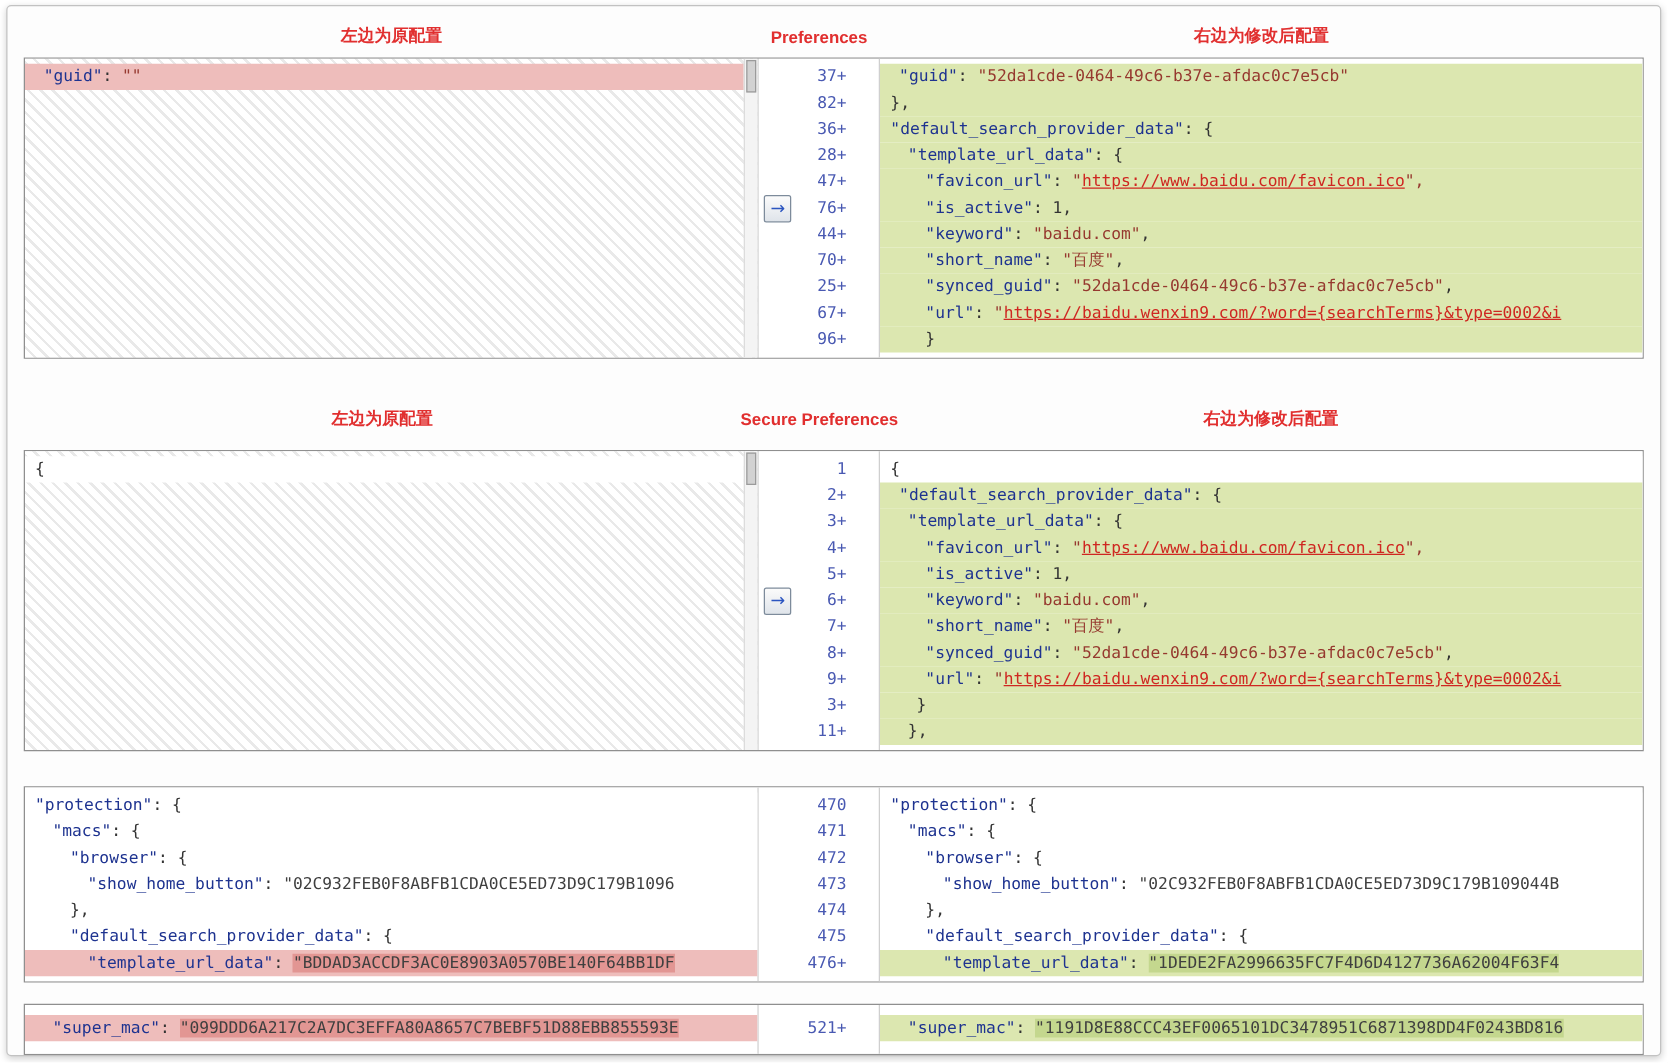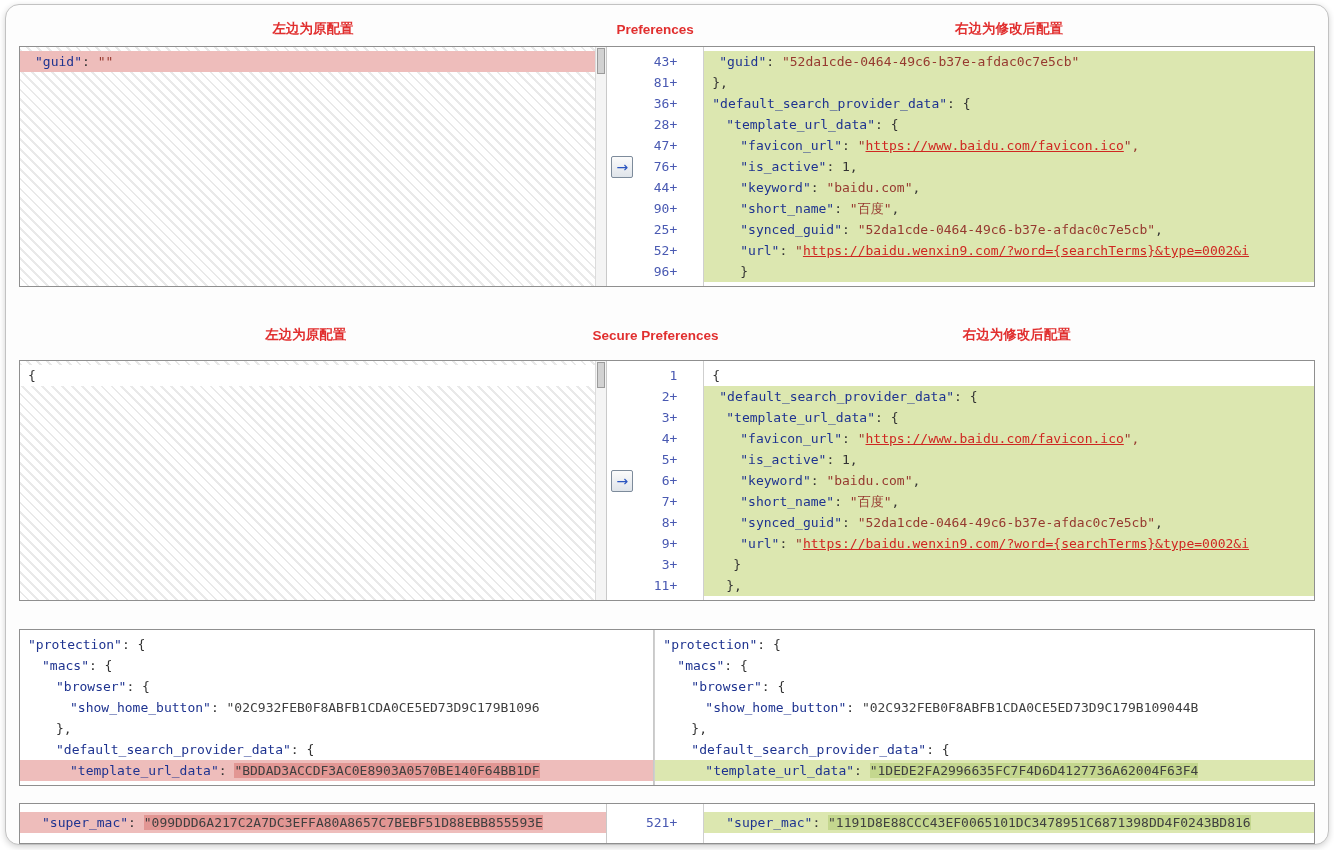--- a/index.html
+++ b/index.html
@@ -8,21 +8,21 @@
     width: 1334px; height: 850px;
     background: #ffffff;
     font-family: "Liberation Sans", sans-serif;
     overflow: hidden;
   }
   .frame {
     position: relative;
     margin: 4px auto 0;
     width: 1324px; height: 841px;
     border: 1px solid #c2c2c2;
-    border-radius: 14px;
+    border-radius: 4px;
     background: #fdfdfd;
     box-shadow: 0 2px 6px rgba(0,0,0,.18);
     padding: 6px 13px;
   }
   
   .hdr-row { display: flex; align-items: center; height: 20px; }
   .hdr {
     color: var(--hdr-red, #e12f2f);
     font-weight: bold; font-size: 13.5px;
     text-align: center; white-space: nowrap;
@@ -115,30 +115,30 @@
         <div class="lines">
             <div class="line bg-rem" style="padding-left: 15px;"><span class="tk-k">"guid"</span><span class="tk-p">: </span><span class="tk-s">""</span></div>
           </div>
         <div class="vscroll">
           <div class="vthumb"></div>
         </div>
       </div>
       <div class="gutter">
         <button class="merge-btn">→</button>
         <div class="glines">
-            <div class="gline">43+</div>
-            <div class="gline">81+</div>
+            <div class="gline">37+</div>
+            <div class="gline">82+</div>
             <div class="gline">36+</div>
             <div class="gline">28+</div>
             <div class="gline">47+</div>
             <div class="gline">76+</div>
             <div class="gline">44+</div>
-            <div class="gline">90+</div>
+            <div class="gline">70+</div>
             <div class="gline">25+</div>
-            <div class="gline">52+</div>
+            <div class="gline">67+</div>
             <div class="gline">96+</div>
           </div>
       </div>
       <div class="pane pane-right">
         <div class="lines">
             <div class="line bg-add" style="padding-left: 15px;"><span class="tk-k">"guid"</span><span class="tk-p">: </span><span class="tk-s">"52da1cde-0464-49c6-b37e-afdac0c7e5cb"</span></div>
             <div class="line bg-add" style="padding-left: 8px;"><span class="tk-p">},</span></div>
             <div class="line bg-add" style="padding-left: 8px;"><span class="tk-k">"default_search_provider_data"</span><span class="tk-p">: {</span></div>
             <div class="line bg-add" style="padding-left: 22px;"><span class="tk-k">"template_url_data"</span><span class="tk-p">: {</span></div>
             <div class="line bg-add" style="padding-left: 36px;"><span class="tk-k">"favicon_url"</span><span class="tk-p">: </span><span class="tk-s">"</span><span class="tk-u">https://www.baidu.com/favicon.ico</span><span class="tk-s">",</span></div>
@@ -207,20 +207,31 @@
       <div class="lines">
           <div class="line bg-none" style="padding-left: 8px;"><span class="tk-k">"protection"</span><span class="tk-p">: {</span></div>
           <div class="line bg-none" style="padding-left: 22px;"><span class="tk-k">"macs"</span><span class="tk-p">: {</span></div>
           <div class="line bg-none" style="padding-left: 36px;"><span class="tk-k">"browser"</span><span class="tk-p">: {</span></div>
           <div class="line bg-none" style="padding-left: 50px;"><span class="tk-k">"show_home_button"</span><span class="tk-p">: </span><span class="tk-h">"02C932FEB0F8ABFB1CDA0CE5ED73D9C179B1096</span></div>
           <div class="line bg-none" style="padding-left: 36px;"><span class="tk-p">},</span></div>
           <div class="line bg-none" style="padding-left: 36px;"><span class="tk-k">"default_search_provider_data"</span><span class="tk-p">: {</span></div>
           <div class="line bg-rem" style="padding-left: 50px;"><span class="tk-k">"template_url_data"</span><span class="tk-p">: </span><span class="tk-h mk-r">"BDDAD3ACCDF3AC0E8903A0570BE140F64BB1DF</span></div>
         </div>
     </div>
+    <div class="gutter">
+      <div class="glines">
+          <div class="gline">470</div>
+          <div class="gline">471</div>
+          <div class="gline">472</div>
+          <div class="gline">473</div>
+          <div class="gline">474</div>
+          <div class="gline">475</div>
+          <div class="gline">476+</div>
+        </div>
+    </div>
     <div class="pane pane-right">
       <div class="lines">
           <div class="line bg-none" style="padding-left: 8px;"><span class="tk-k">"protection"</span><span class="tk-p">: {</span></div>
           <div class="line bg-none" style="padding-left: 22px;"><span class="tk-k">"macs"</span><span class="tk-p">: {</span></div>
           <div class="line bg-none" style="padding-left: 36px;"><span class="tk-k">"browser"</span><span class="tk-p">: {</span></div>
           <div class="line bg-none" style="padding-left: 50px;"><span class="tk-k">"show_home_button"</span><span class="tk-p">: </span><span class="tk-h">"02C932FEB0F8ABFB1CDA0CE5ED73D9C179B109044B</span></div>
           <div class="line bg-none" style="padding-left: 36px;"><span class="tk-p">},</span></div>
           <div class="line bg-none" style="padding-left: 36px;"><span class="tk-k">"default_search_provider_data"</span><span class="tk-p">: {</span></div>
           <div class="line bg-add" style="padding-left: 50px;"><span class="tk-k">"template_url_data"</span><span class="tk-p">: </span><span class="tk-h mk-a">"1DEDE2FA2996635FC7F4D6D4127736A62004F63F4</span></div>
         </div>

